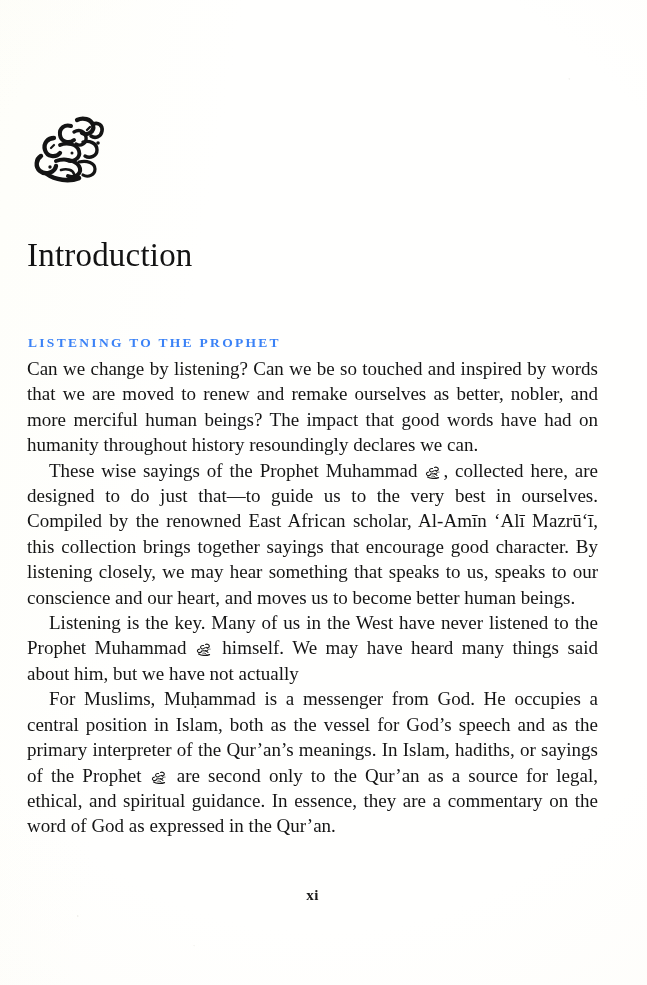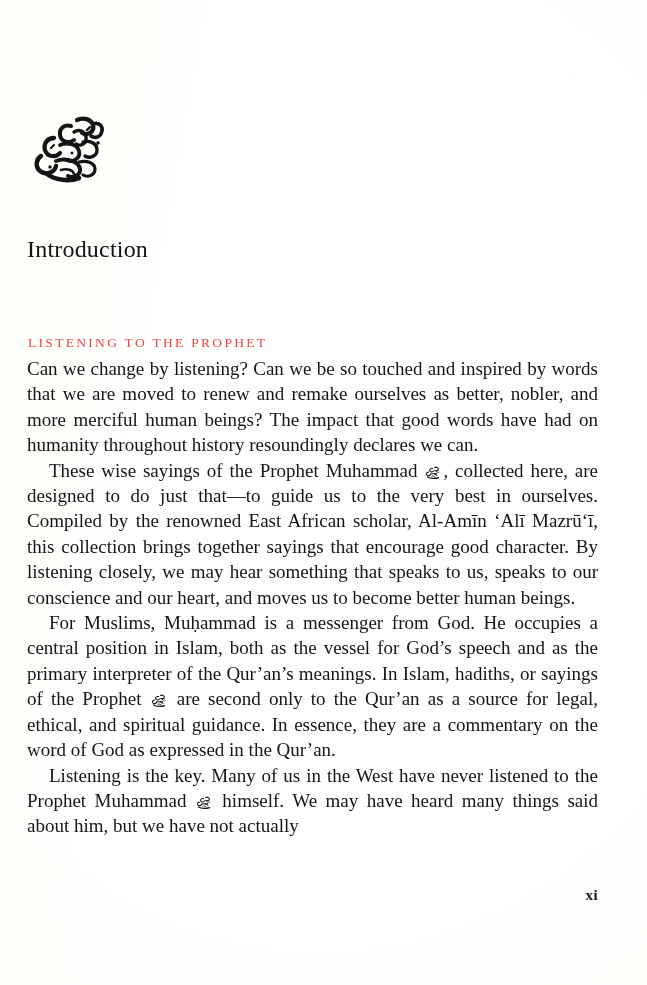--- a/index.html
+++ b/index.html
@@ -58,21 +58,21 @@
     display: block;
     width: 86px;
     height: 78px;
   }
 
   
   .chapter-title {
     position: absolute;
     left: 0px;
     top: 214px;
-    font-size: 24px;
+    font-size: 33px;
     line-height: 38px;
     font-weight: 400;
     letter-spacing: 0.2px;
     color: #131313;
     white-space: nowrap;
   }
 
   
   .byline {
     position: absolute;
@@ -87,22 +87,22 @@
   }
 
   
   .section-heading {
     position: absolute;
     left: 1px;
     top: 334px;
     font-size: 13.5px;
     line-height: 17px;
     letter-spacing: 2.3px;
-    font-weight: 400;
-    color: #ef4444;
+    font-weight: 700;
+    color: #3b82f6;
     white-space: nowrap;
   }
 
   
   .body-block {
     position: absolute;
     left: 0px;
     top: 356px;
     width: 571px;
   }
@@ -145,21 +145,21 @@
     top: 1px;
   }
   .salla svg { display: block; width: 17px; height: 14px; }
 
   
   .folio {
     position: absolute;
     left: 0;
     top: 886px;
     width: 571px;
-    text-align: right;
+    text-align: center;
     font-size: 15px;
     line-height: 18px;
     letter-spacing: 0.4px;
     color: #1a1a1a;
     font-weight: 600;
   }
 
   
   .speckle {
     position: absolute;
@@ -221,50 +221,50 @@
                 <path d="M3.4 6.1 C1.8 6.3, 0.9 7.6, 1.7 8.8 C2.6 10.1, 5 9.8, 5.5 8.5" stroke-width="1.1"></path>
                 <path d="M5.6 8 C8 7.3, 11.2 8, 12 9.5" stroke-width="1.05"></path>
                 <path d="M2.6 10.9 C5.2 12.6, 10.1 13, 13.5 11.6" stroke-width="1.2"></path>
                 <path d="M6.8 10.2 C8.3 9.8, 9.9 10.2, 10.3 11.1" stroke-width="0.8"></path>
               </g>
               <g fill="#151515">
                 <circle cx="13.9" cy="6.1" r="0.55"></circle>
                 <circle cx="3.2" cy="9.6" r="0.5"></circle>
               </g>
             </svg></span>, collected here, are designed to do just that—to guide us to the very best in ourselves. Compiled by the renowned East African scholar, Al-Amīn ʻAlī Mazrūʻī, this collection brings together sayings that encourage good character. By listening closely, we may hear something that speaks to us, speaks to our conscience and our heart, and moves us to become better human beings.</p>
+      <p class="para indent noflush">Listening is the key. Many of us in the West have never listened to the Prophet Muhammad <span class="salla" aria-hidden="true"><svg viewBox="0 0 17 14" xmlns="http://www.w3.org/2000/svg">
+              <g fill="none" stroke="#151515" stroke-linecap="round" stroke-linejoin="round">
+                <path d="M9.5 1.4 C11.4 0.7, 13.4 1.6, 13.3 3.2 C13.2 4.6, 11.6 5.1, 10.5 4.4" stroke-width="1.1"></path>
+                <path d="M7.6 2.6 C5.8 2.2, 4.3 3.2, 4.6 4.7 C4.9 6.1, 7 6.4, 8.1 5.4" stroke-width="1.05"></path>
+                <path d="M8.6 4.8 C10.4 4.2, 12.3 5, 12.2 6.5 C12.1 7.8, 10.4 8.3, 9.3 7.6" stroke-width="1"></path>
+                <path d="M3.4 6.1 C1.8 6.3, 0.9 7.6, 1.7 8.8 C2.6 10.1, 5 9.8, 5.5 8.5" stroke-width="1.1"></path>
+                <path d="M5.6 8 C8 7.3, 11.2 8, 12 9.5" stroke-width="1.05"></path>
+                <path d="M2.6 10.9 C5.2 12.6, 10.1 13, 13.5 11.6" stroke-width="1.2"></path>
+                <path d="M6.8 10.2 C8.3 9.8, 9.9 10.2, 10.3 11.1" stroke-width="0.8"></path>
+              </g>
+              <g fill="#151515">
+                <circle cx="13.9" cy="6.1" r="0.55"></circle>
+                <circle cx="3.2" cy="9.6" r="0.5"></circle>
+              </g>
+            </svg></span> himself. We may have heard many things said about him, but we have not actually</p>
       <p class="para indent noflush">For Muslims, Muḥammad is a messenger from God. He occupies a central position in Islam, both as the vessel for God’s speech and as the primary interpreter of the Qur’an’s meanings. In Islam, hadiths, or sayings of the Prophet <span class="salla" aria-hidden="true"><svg viewBox="0 0 17 14" xmlns="http://www.w3.org/2000/svg">
               <g fill="none" stroke="#151515" stroke-linecap="round" stroke-linejoin="round">
                 <path d="M9.5 1.4 C11.4 0.7, 13.4 1.6, 13.3 3.2 C13.2 4.6, 11.6 5.1, 10.5 4.4" stroke-width="1.1"></path>
                 <path d="M7.6 2.6 C5.8 2.2, 4.3 3.2, 4.6 4.7 C4.9 6.1, 7 6.4, 8.1 5.4" stroke-width="1.05"></path>
                 <path d="M8.6 4.8 C10.4 4.2, 12.3 5, 12.2 6.5 C12.1 7.8, 10.4 8.3, 9.3 7.6" stroke-width="1"></path>
                 <path d="M3.4 6.1 C1.8 6.3, 0.9 7.6, 1.7 8.8 C2.6 10.1, 5 9.8, 5.5 8.5" stroke-width="1.1"></path>
                 <path d="M5.6 8 C8 7.3, 11.2 8, 12 9.5" stroke-width="1.05"></path>
                 <path d="M2.6 10.9 C5.2 12.6, 10.1 13, 13.5 11.6" stroke-width="1.2"></path>
                 <path d="M6.8 10.2 C8.3 9.8, 9.9 10.2, 10.3 11.1" stroke-width="0.8"></path>
               </g>
               <g fill="#151515">
                 <circle cx="13.9" cy="6.1" r="0.55"></circle>
                 <circle cx="3.2" cy="9.6" r="0.5"></circle>
               </g>
             </svg></span> are second only to the Qur’an as a source for legal, ethical, and spiritual guidance. In essence, they are a commentary on the word of God as expressed in the Qur’an.</p>
-      <p class="para indent noflush">Listening is the key. Many of us in the West have never listened to the Prophet Muhammad <span class="salla" aria-hidden="true"><svg viewBox="0 0 17 14" xmlns="http://www.w3.org/2000/svg">
-              <g fill="none" stroke="#151515" stroke-linecap="round" stroke-linejoin="round">
-                <path d="M9.5 1.4 C11.4 0.7, 13.4 1.6, 13.3 3.2 C13.2 4.6, 11.6 5.1, 10.5 4.4" stroke-width="1.1"></path>
-                <path d="M7.6 2.6 C5.8 2.2, 4.3 3.2, 4.6 4.7 C4.9 6.1, 7 6.4, 8.1 5.4" stroke-width="1.05"></path>
-                <path d="M8.6 4.8 C10.4 4.2, 12.3 5, 12.2 6.5 C12.1 7.8, 10.4 8.3, 9.3 7.6" stroke-width="1"></path>
-                <path d="M3.4 6.1 C1.8 6.3, 0.9 7.6, 1.7 8.8 C2.6 10.1, 5 9.8, 5.5 8.5" stroke-width="1.1"></path>
-                <path d="M5.6 8 C8 7.3, 11.2 8, 12 9.5" stroke-width="1.05"></path>
-                <path d="M2.6 10.9 C5.2 12.6, 10.1 13, 13.5 11.6" stroke-width="1.2"></path>
-                <path d="M6.8 10.2 C8.3 9.8, 9.9 10.2, 10.3 11.1" stroke-width="0.8"></path>
-              </g>
-              <g fill="#151515">
-                <circle cx="13.9" cy="6.1" r="0.55"></circle>
-                <circle cx="3.2" cy="9.6" r="0.5"></circle>
-              </g>
-            </svg></span> himself. We may have heard many things said about him, but we have not actually</p>
     </div>
 
     <div class="folio">xi</div>
 
   </div>
 
   <div class="speckle"></div>
 </div>
 
 </body></html>

